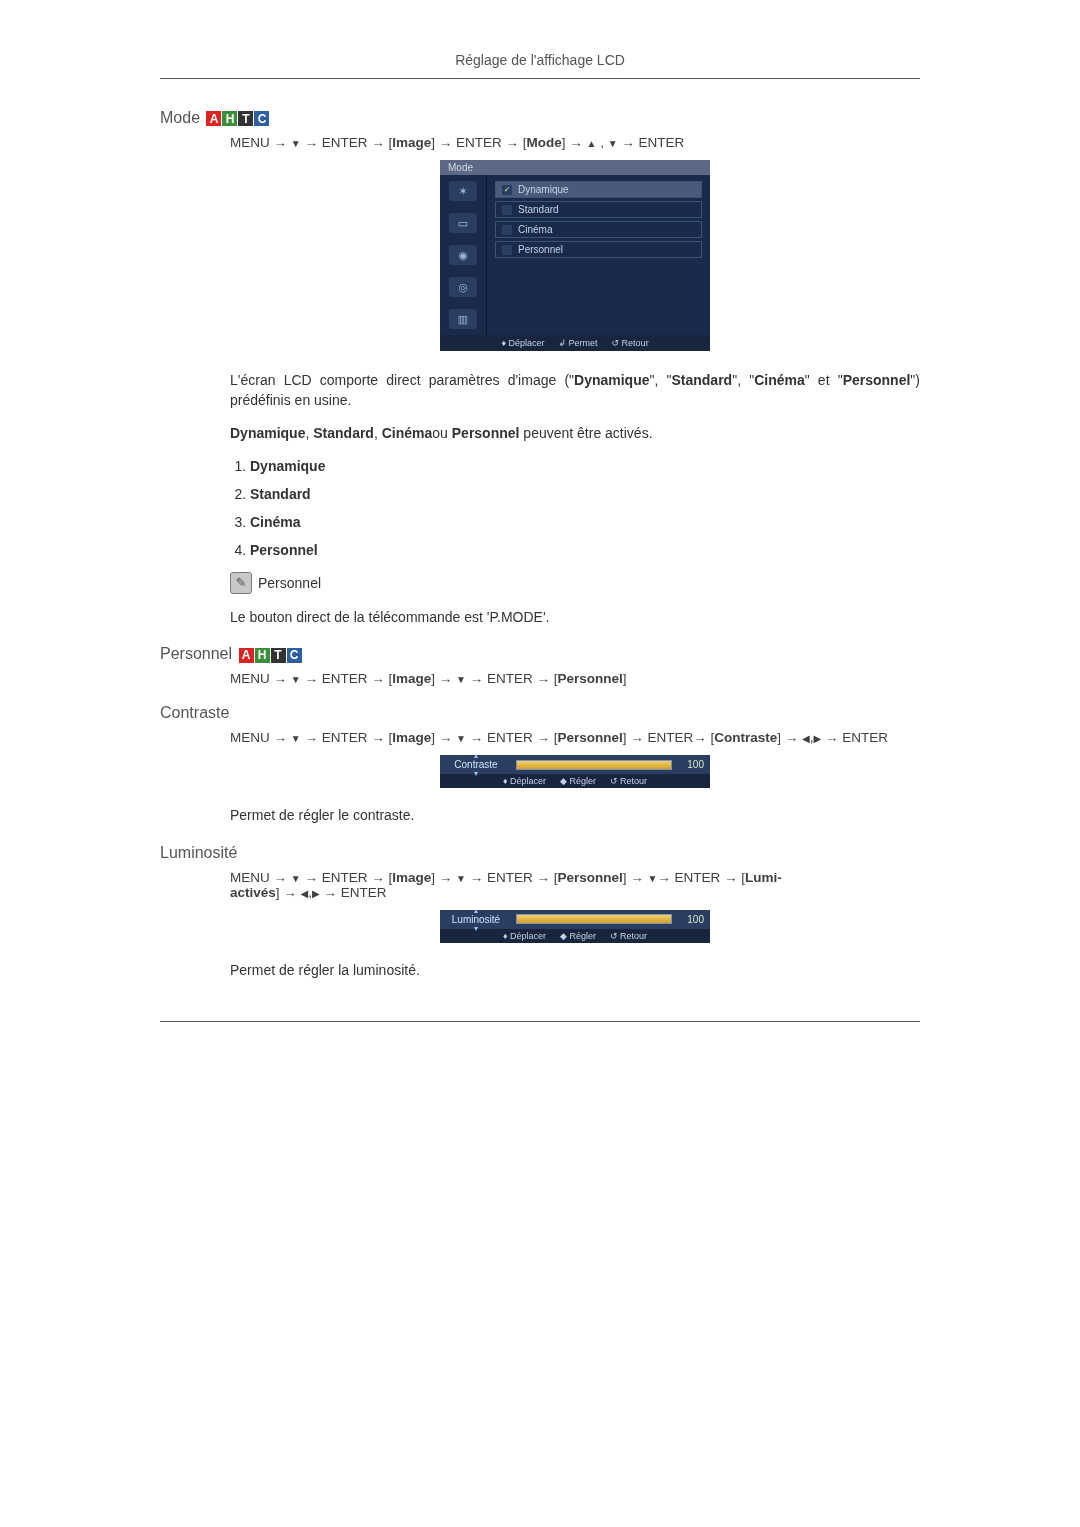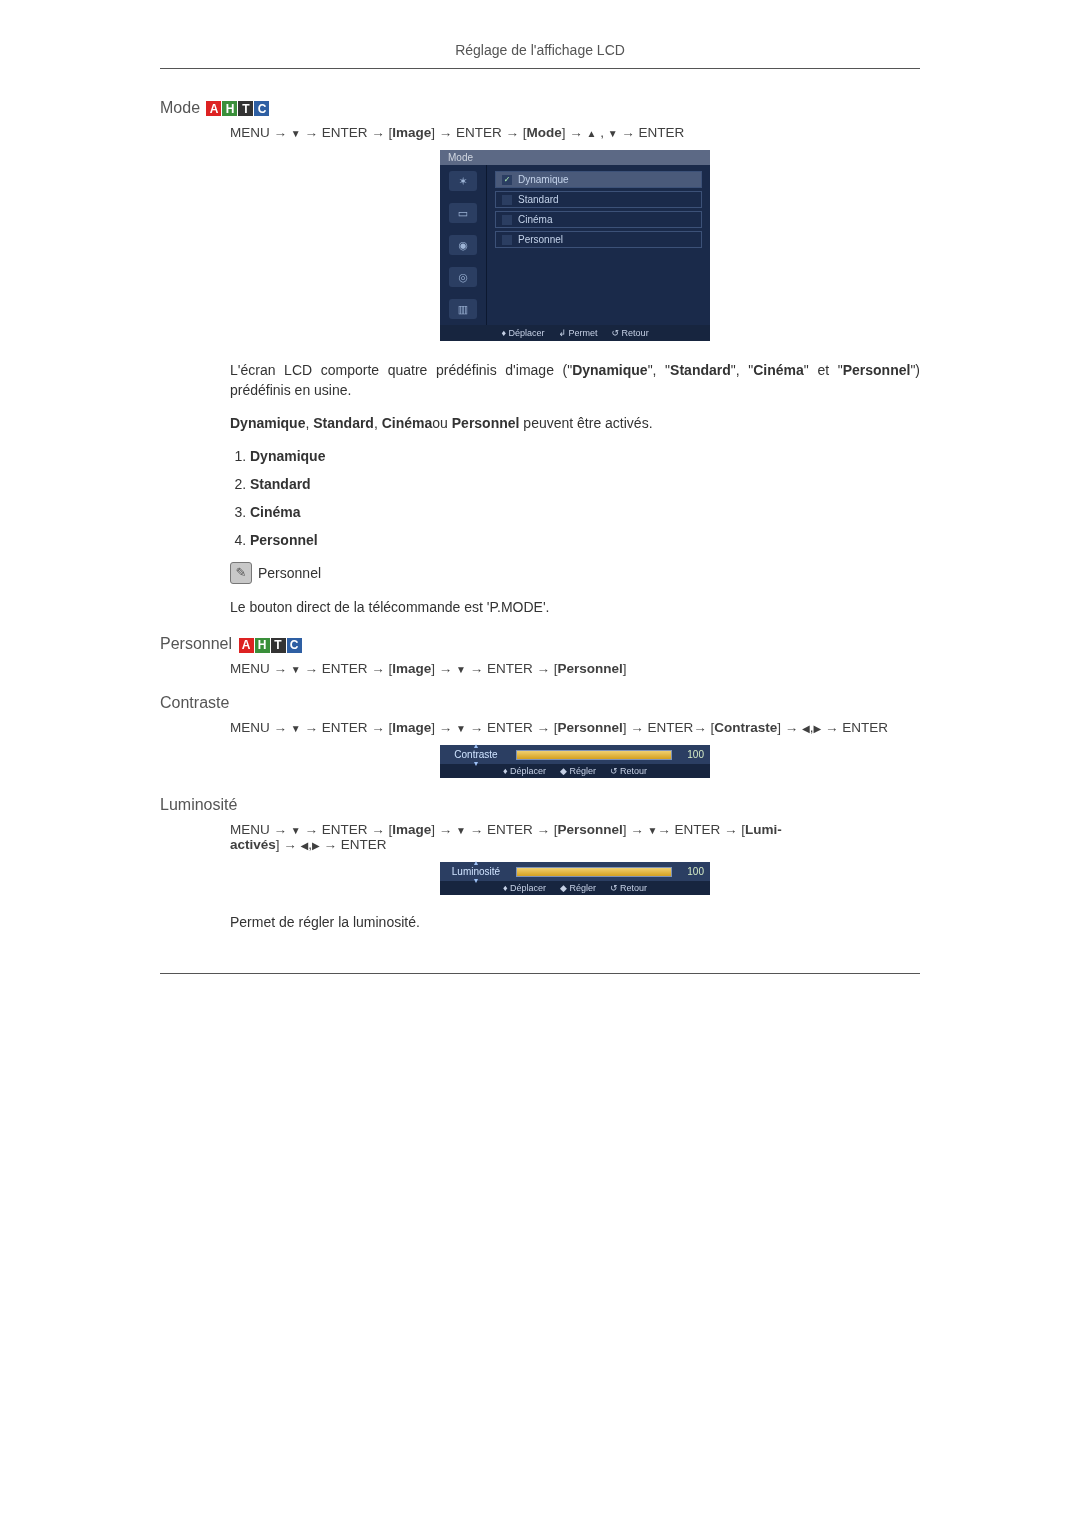--- a/index.html
+++ b/index.html
@@ -5,21 +5,21 @@
   body {
     margin: 0;
     padding: 0;
     font-family: Arial, Helvetica, sans-serif;
     font-size: 14px;
     color: #333;
     background: #fff;
   }
   .page {
     width: 760px;
-    margin: 2px auto;
+    margin: 12px auto;
     padding: 40px 0;
   }
   .header-center {
     text-align: center;
     font-size: 14px;
     color: #555;
     padding-bottom: 10px;
   }
   .top-rule {
     border-top: 1px solid #555;
@@ -289,21 +289,21 @@
         </div>
       </div>
       <div class="osd-footer">
         <span>♦ <span>Déplacer</span></span>
         <span>↲ <span>Permet</span></span>
         <span>↺ <span>Retour</span></span>
       </div>
     </div>
 
     <div class="para justify">
-      <span>L'écran LCD comporte quatre prédéfinis d'image ("</span><b>Dynamique</b><span>", "</span><b>Standard</b><span>", "</span><b>Cinéma</b><span>" et "</span><b>Personnel</b><span>") prédéfinis en usine.</span>
+      <span>L'écran LCD comporte direct paramètres d'image ("</span><b>Dynamique</b><span>", "</span><b>Standard</b><span>", "</span><b>Cinéma</b><span>" et "</span><b>Personnel</b><span>") prédéfinis en usine.</span>
     </div>
 
     <div class="para">
       <b>Dynamique</b><span>, </span><b>Standard</b><span>, </span><b>Cinéma</b><span>ou </span><b>Personnel</b><span> peuvent être activés.</span>
     </div>
 
     <ol class="modes">
       <li><b>Dynamique</b></li>
       <li><b>Standard</b></li>
       <li><b>Cinéma</b></li>
@@ -346,20 +346,21 @@
           <div class="val">100</div>
         </div>
       </div>
       <div class="footer">
         <span>♦ <span>Déplacer</span></span>
         <span>◆ <span>Régler</span></span>
         <span>↺ <span>Retour</span></span>
       </div>
     </div>
 
+    <div class="para">Permet de régler le contraste.</div>
   </div>
 
   <div class="section-title">Luminosité</div>
   <div class="indent">
     <div class="nav-text">
       <span>MENU → </span><span class="down-tri">▼</span><span> → ENTER → [</span><b>Image</b><span>] → </span><span class="down-tri">▼</span><span> → ENTER → [</span><b>Personnel</b><span>] → </span><span class="down-tri">▼</span><span>→ ENTER → [</span><b>Lumi-</b><br><b>activés</b><span>] → </span><span class="left-tri">◀</span>,<span class="right-tri">▶</span><span> → ENTER</span>
     </div>
 
     <div class="osd-slider">
       <div class="row">

